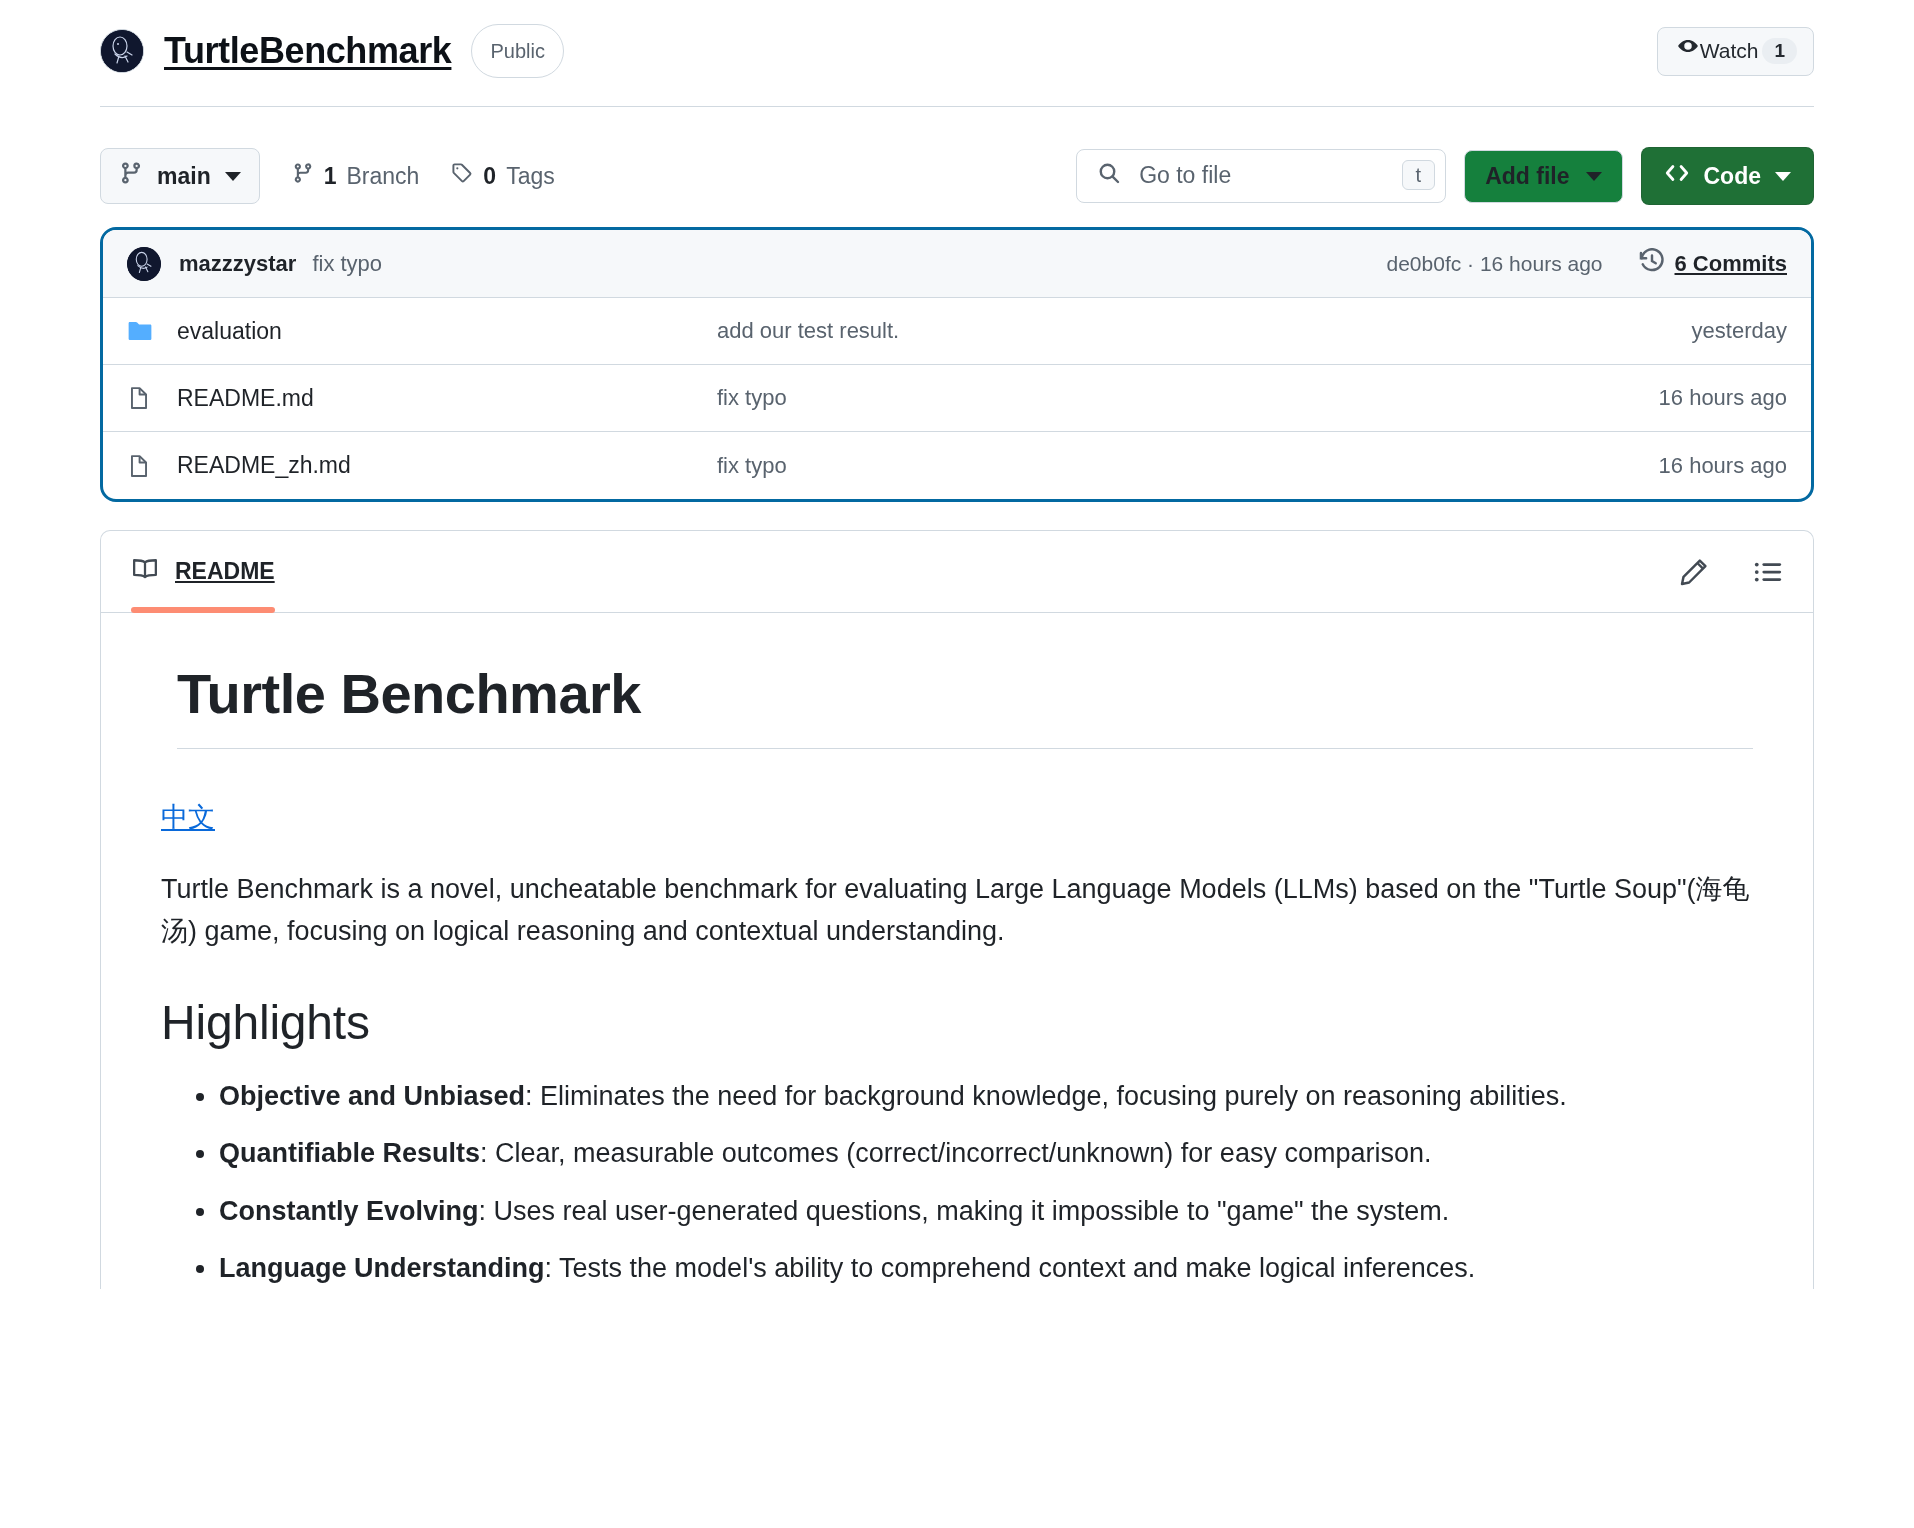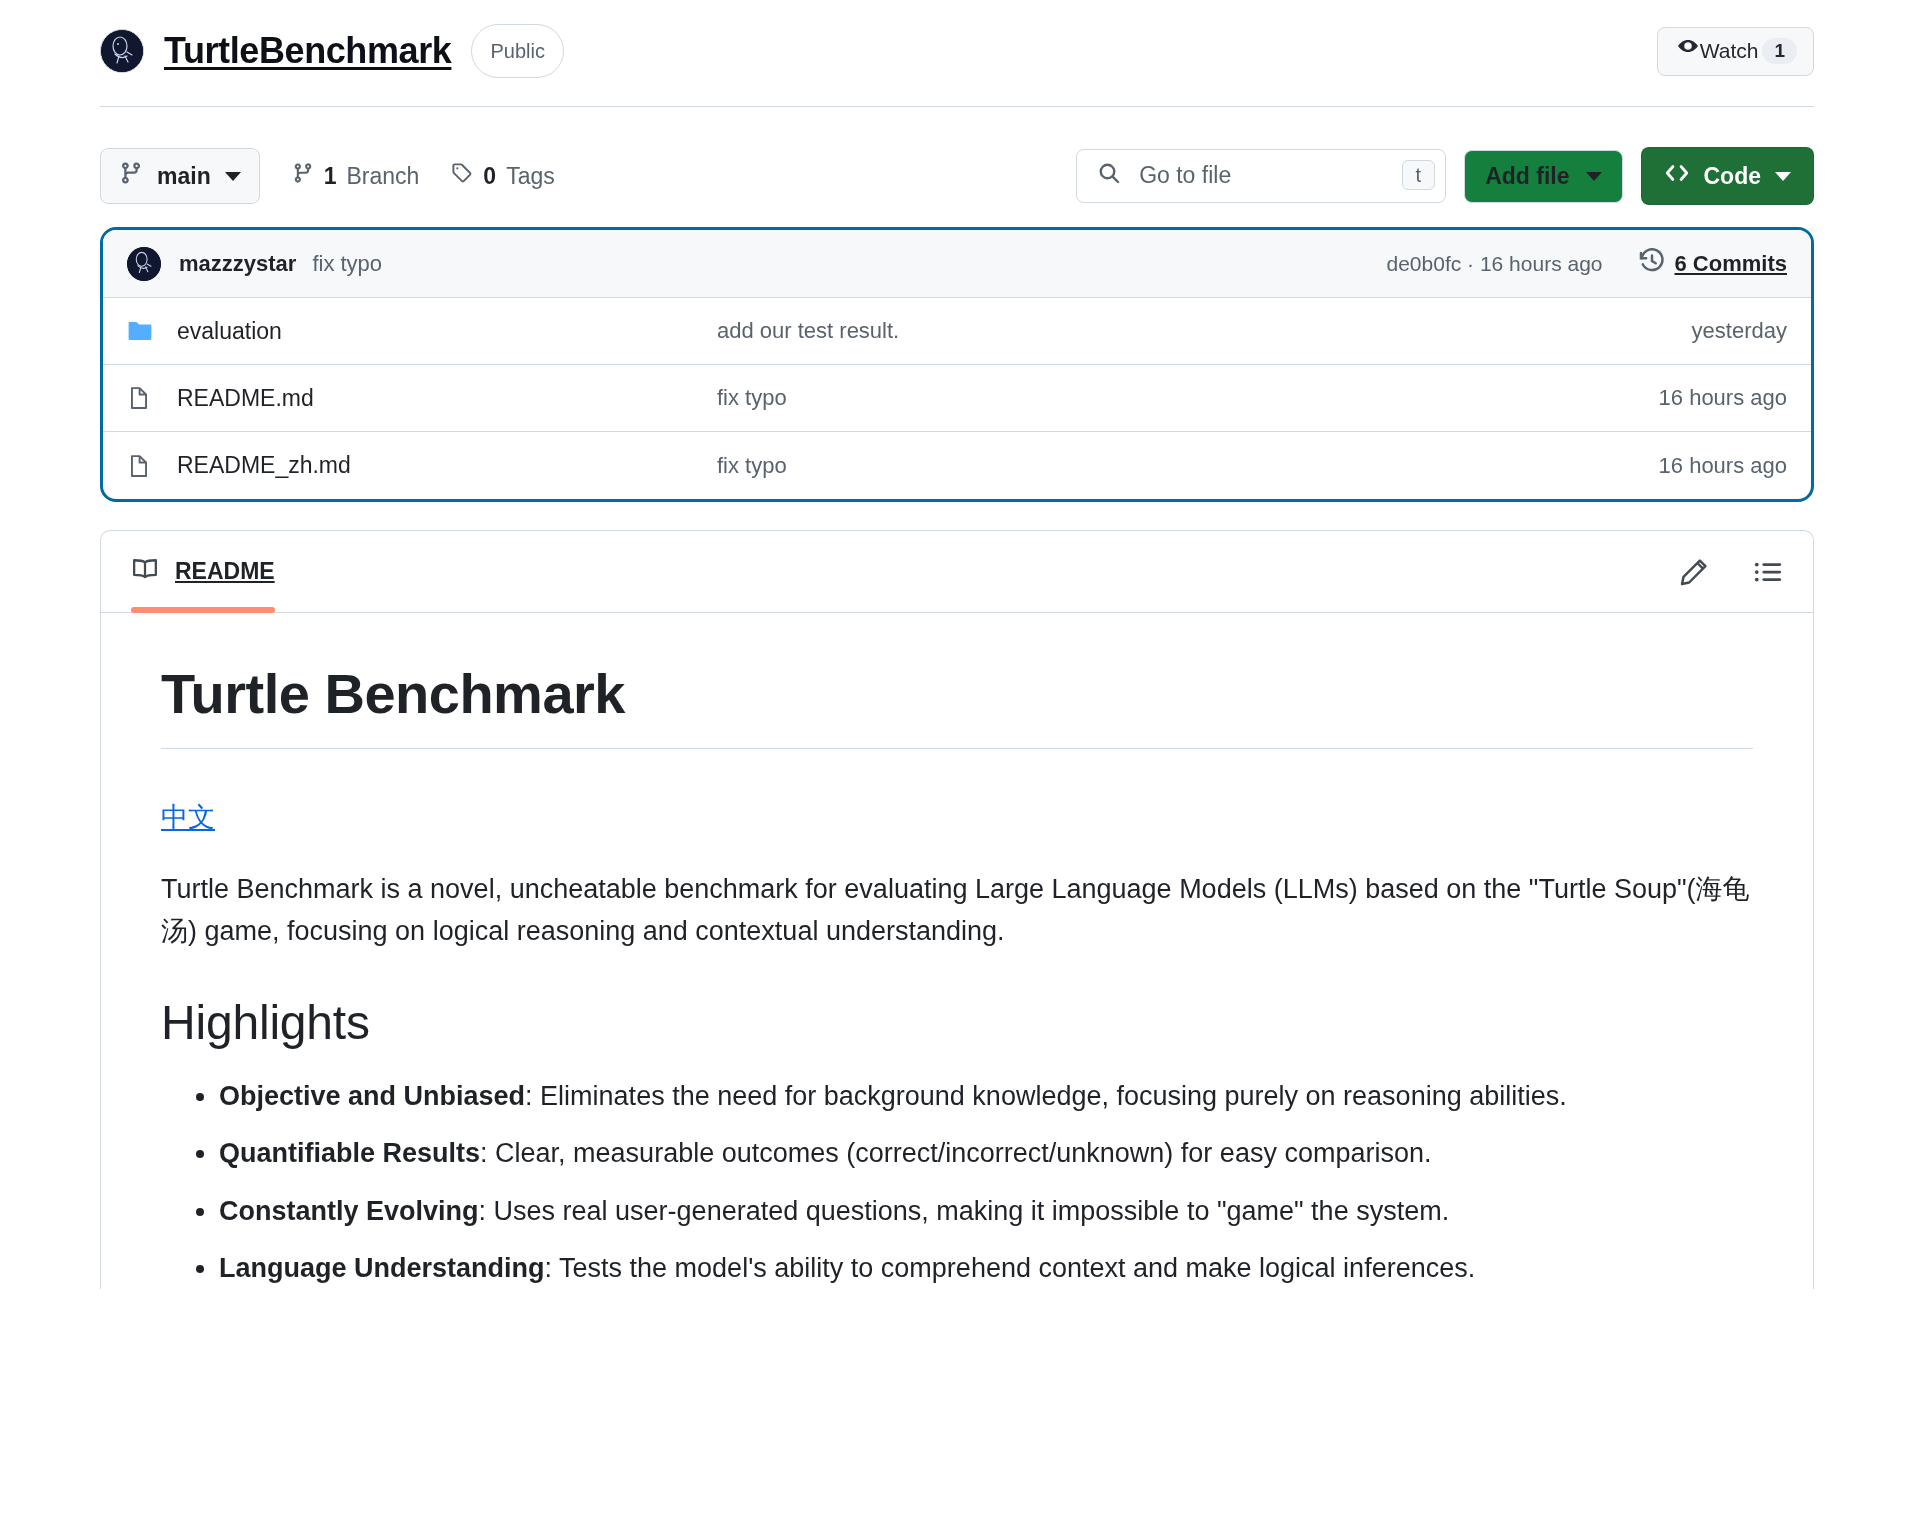--- a/index.html
+++ b/index.html
@@ -174,21 +174,21 @@
   .readme-tab::after {
     content: ""; position: absolute; left: 0; right: 0; bottom: -1px;
     height: 6px; background: #fd8c73; border-radius: 3px;
   }
   .tabbar-spacer { flex: 1 1 auto; }
   .tab-action { margin-left: 44px; cursor: pointer; display: flex; align-items: center; }
 
   .readme-body { padding: 48px 60px 0 60px; }
   .readme-h1 {
     font-size: 56px; font-weight: 700; color: #1f2328;
-    margin: 0 0 22px 0; padding-bottom: 22px;
+    margin: 0 0 22px 16px; padding-bottom: 22px;
     border-bottom: 1px solid #d1d9e0; letter-spacing: -0.5px;
   }
   .readme-link {
     display: inline-block; font-size: 27px; color: #0969da;
     text-decoration: underline; text-underline-offset: 3px;
     margin: 28px 0 0 0; cursor: pointer;
   }
   .readme-p {
     font-size: 27px; line-height: 1.55; color: #1f2328;
     margin: 34px 0 0 0; max-width: 1680px;

